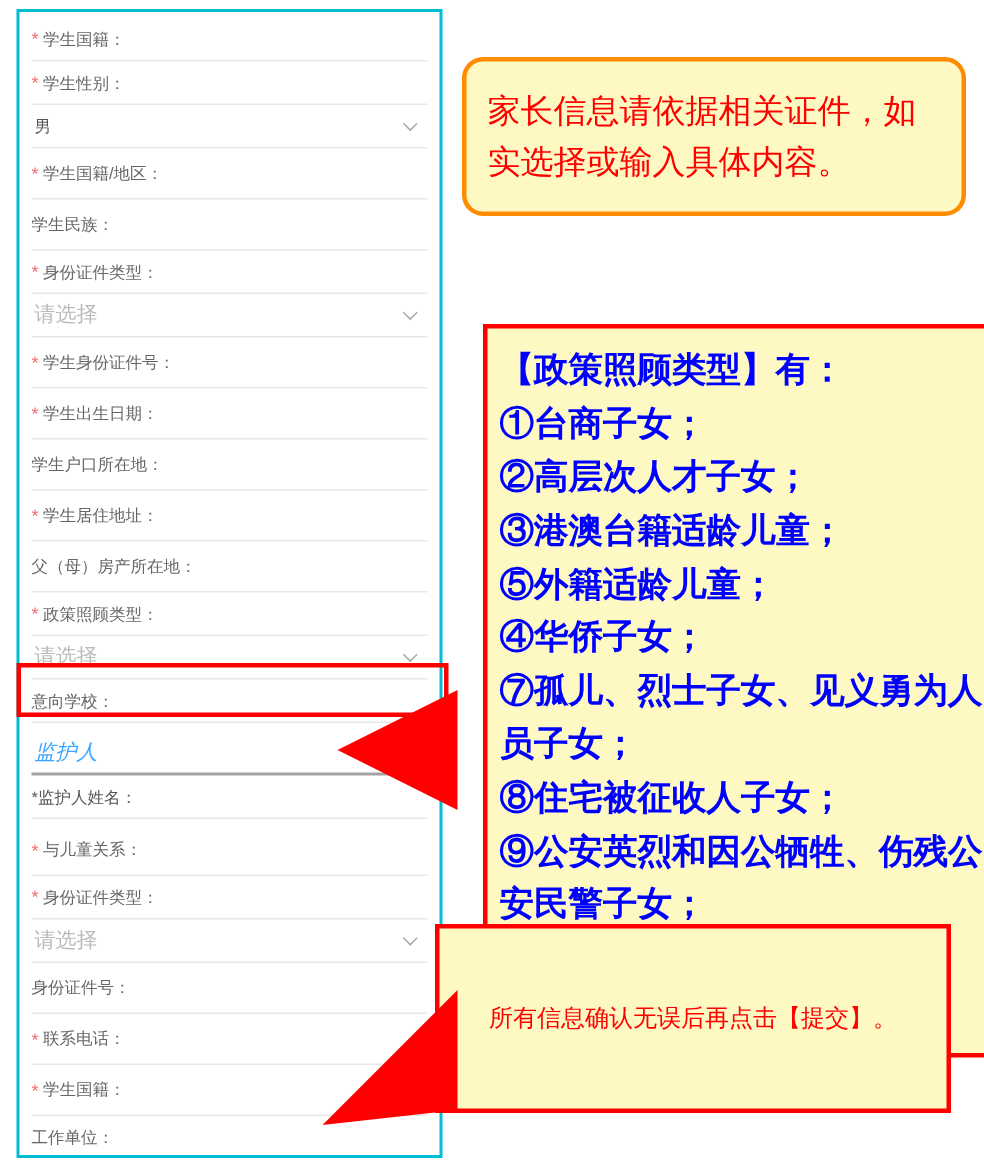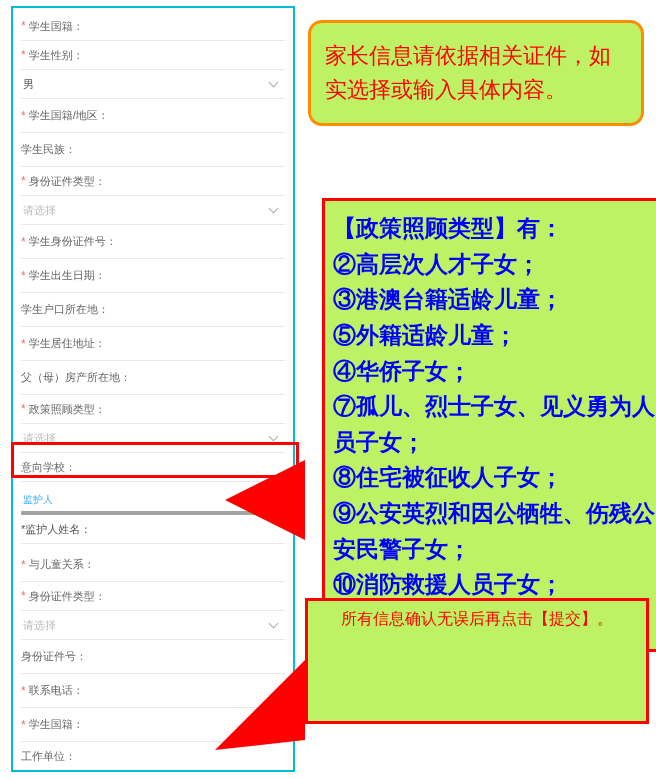--- a/index.html
+++ b/index.html
@@ -37,41 +37,42 @@
     .label { display: flex; align-items: center; }
     .req { color: #f56c6c; margin-right: 3px; font-size: 12px; }
     .label-text { color: #666; font-size: 11px; }
     .select-row {
       display: flex;
       justify-content: space-between;
       align-items: center;
       width: 100%;
       padding-right: 6px;
     }
-    .select-placeholder { color: #bbb; font-size: 11px; padding-left: 2px; }
+    .select-placeholder { color: #bbb; font-size: 14px; padding-left: 2px; }
     .select-value { color: #555; font-size: 11px; padding-left: 2px; }
     .chevron {
       width: 10px; height: 10px;
       display: inline-block;
       position: relative;
     }
     .chevron::before {
       content: "";
       position: absolute;
       width: 6px; height: 6px;
       border-right: 1px solid #aaa;
       border-bottom: 1px solid #aaa;
       transform: rotate(45deg);
       top: 0; left: 1px;
     }
     .section-title {
       color: #3ca4ff;
-      font-size: 10px;
+      font-size: 14px;
       padding: 5px 0 4px 2px;
-      border-bottom: 4px solid #a3a3a3;
+      border-bottom: 2px solid #a3a3a3;
+      font-style: italic;
     }
     .red-box-guardian {
       position: absolute;
       left: 11px;
       top: 442px;
       width: 288px;
       height: 36px;
       border: 3px solid #ff0000;
       pointer-events: none;
       z-index: 5;
@@ -81,22 +82,23 @@
       color: #e8a13c;
       font-size: 10px;
       padding: 6px 8px 6px 22px;
       position: relative;
       margin-top: 2px;
       line-height: 1.35;
     }
     .callout {
       position: absolute;
       border: 3px solid;
-      background: #bef264;
+      background: #fef9c3;
       z-index: 3;
+      margin-top: 18px;
     }
     .callout.orange {
       border-color: #ff8c00;
       border-radius: 14px;
       left: 308px; top: 20px;
       width: 336px;
       padding: 16px 14px;
       color: #ff0000;
       font-family: "SimSun", serif;
       font-size: 22px;
@@ -108,24 +110,25 @@
       width: 344px;
       padding: 10px 8px 10px 8px;
       color: #0000ff;
       font-family: "SimSun", serif;
       font-size: 23px;
       line-height: 1.55;
       font-weight: bold;
     }
     .callout.bottom-red {
       border-color: #ff0000;
-      left: 305px; top: 598px;
+      left: 290px; top: 598px;
       width: 344px;
       height: 126px;
       display: flex;
+      align-items: center;
       justify-content: center;
       color: #ff0000;
       font-family: "SimSun", serif;
       font-size: 16px;
       padding: 8px;
     }
     .arrow-svg {
       position: absolute;
       z-index: 4;
       pointer-events: none;
@@ -301,20 +304,21 @@
 </div>
 
 <div class="red-box-guardian"></div>
 
 <div class="callout orange">
   <span>家长信息请依据相关证件，如实选择或输入具体内容。</span>
 </div>
 
 <div class="callout blue-text">
   <div>【政策照顾类型】有：</div>
+  <div>①台商子女；</div>
   <div>②高层次人才子女；</div>
   <div>③港澳台籍适龄儿童；</div>
   <div>⑤外籍适龄儿童；</div>
   <div>④华侨子女；</div>
   <div>⑦孤儿、烈士子女、见义勇为人员子女；</div>
   <div>⑧住宅被征收人子女；</div>
   <div>⑨公安英烈和因公牺牲、伤残公安民警子女；</div>
   <div>⑩消防救援人员子女；</div>
   <div>其他</div>
 </div>

